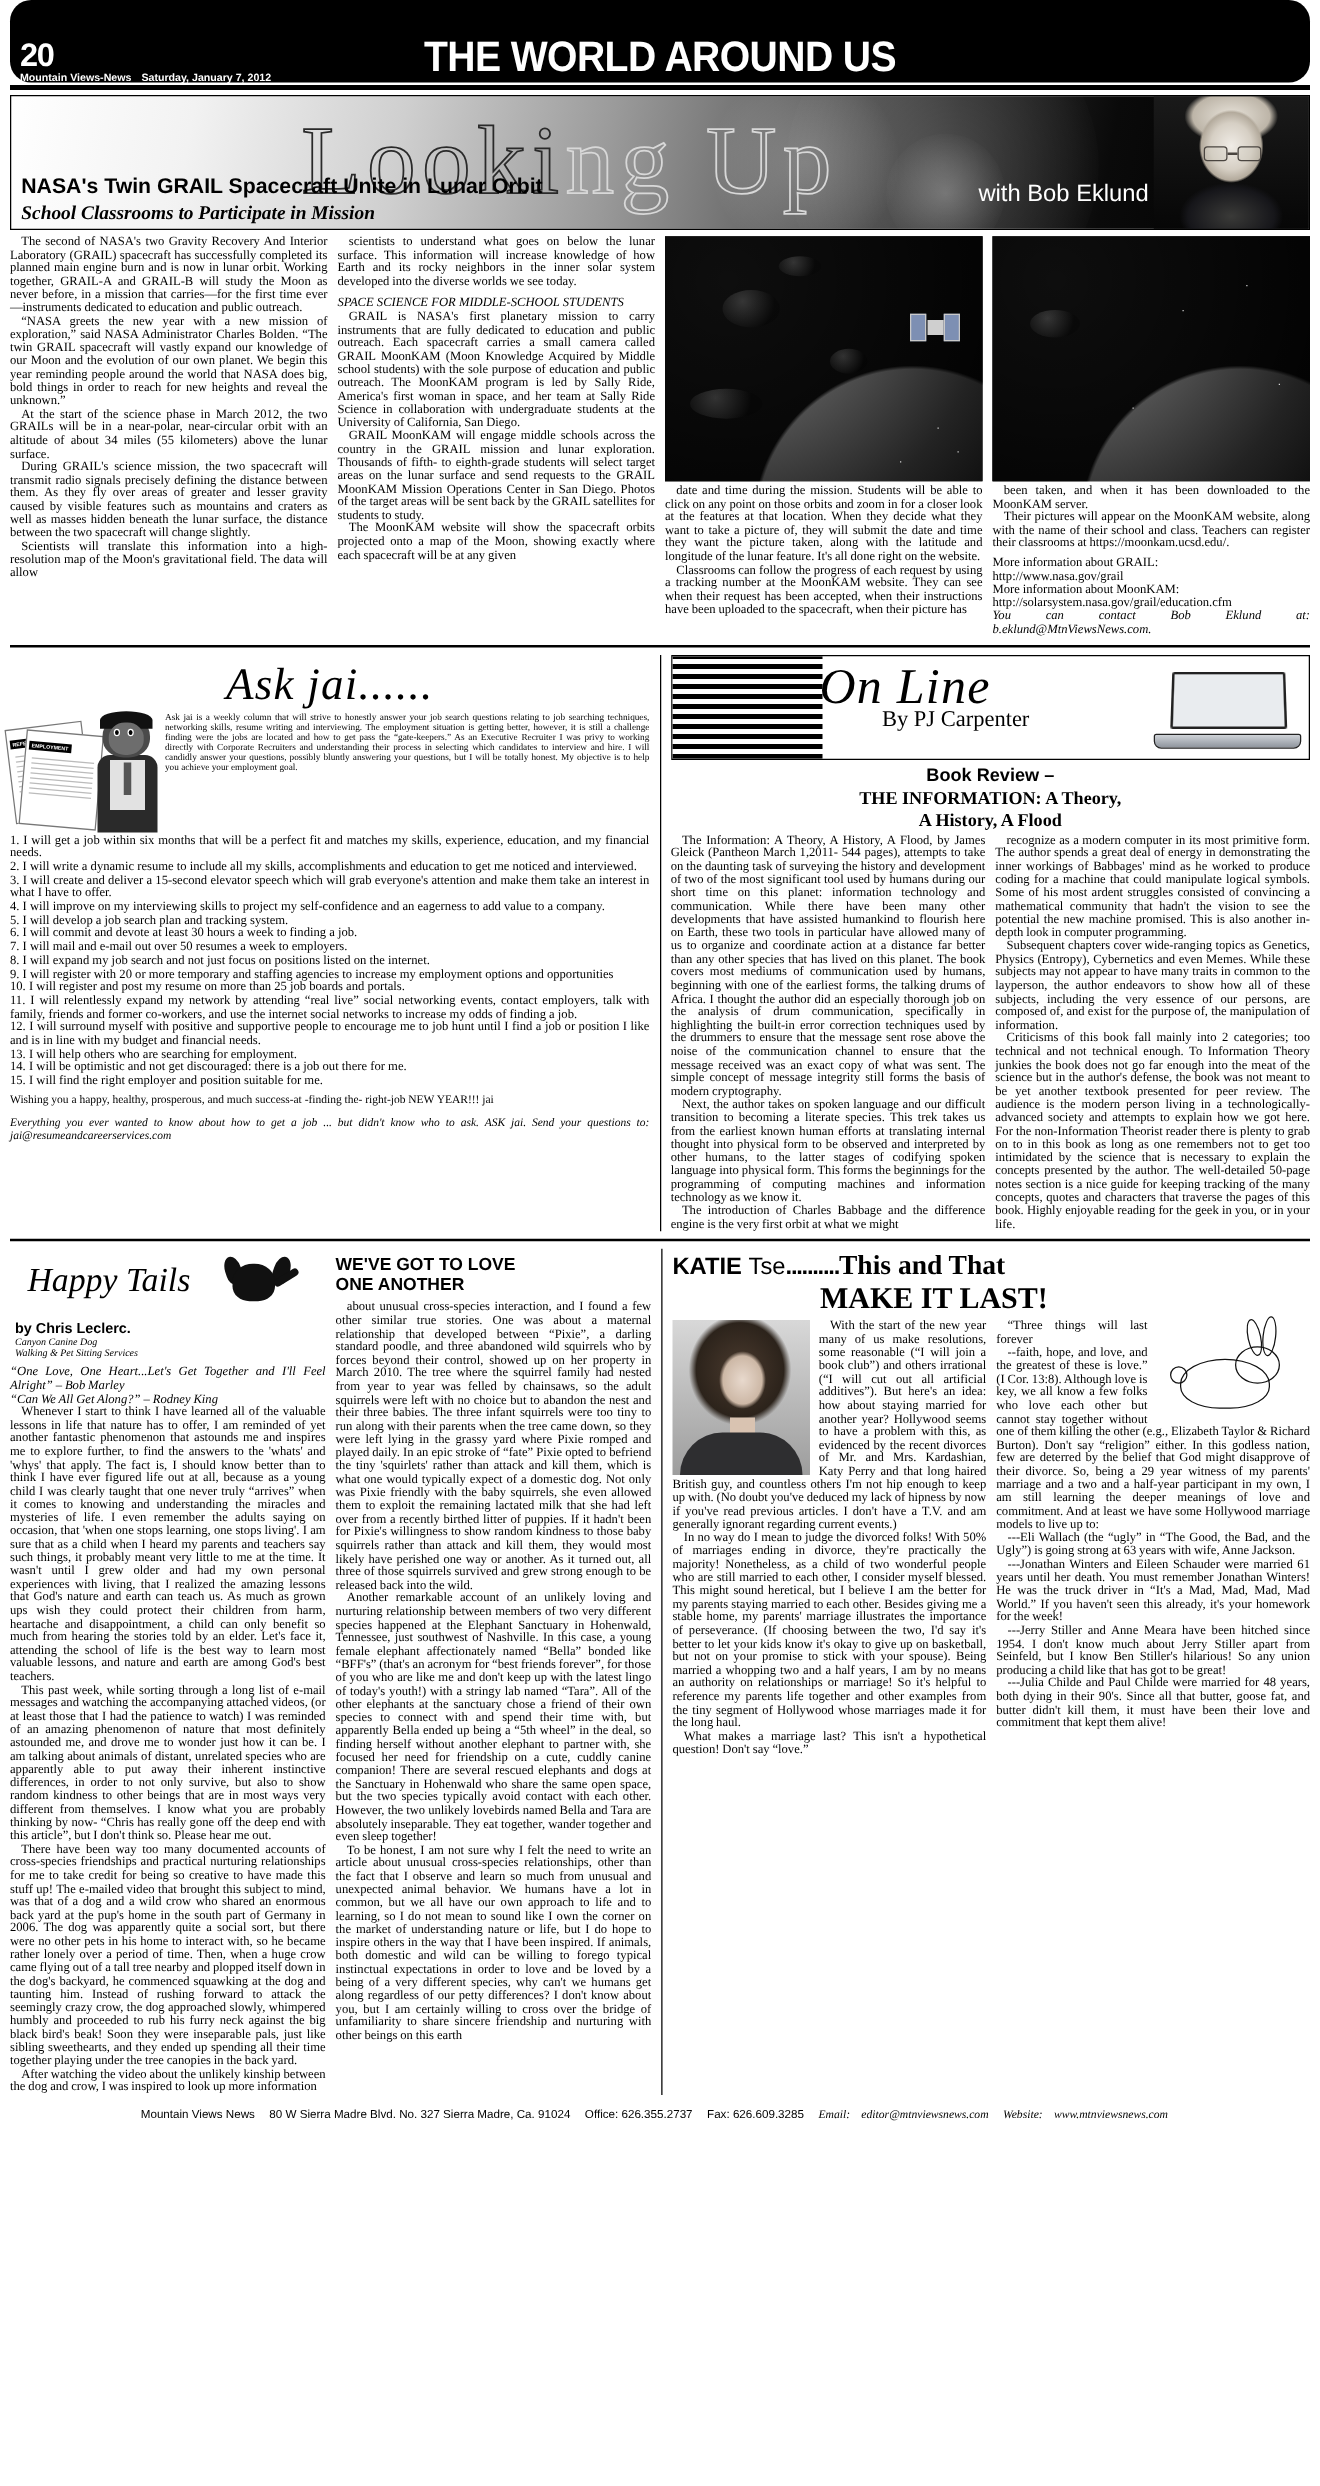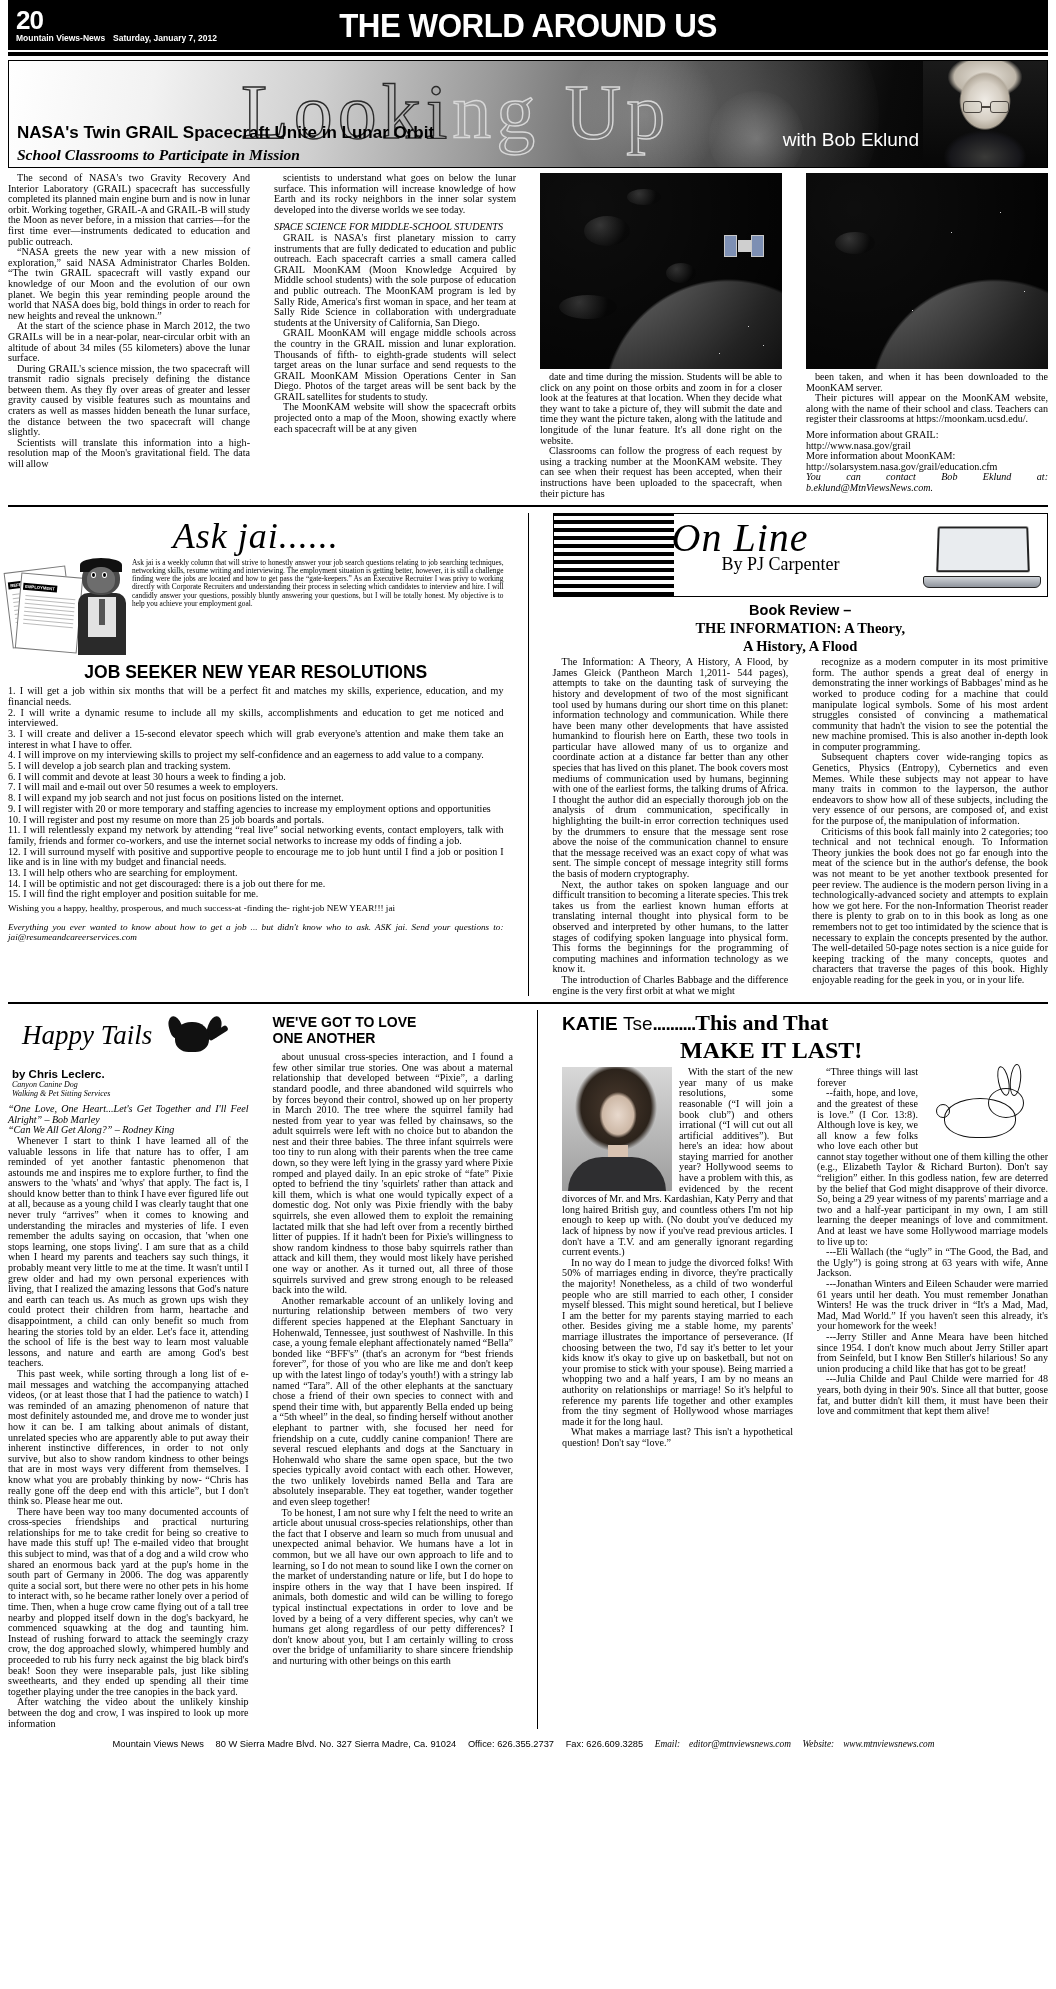--- a/index.html
+++ b/index.html
@@ -9,22 +9,22 @@
     background:#ffffff;
     font-family:"Liberation Serif", serif;
     color:#000;
     overflow:hidden;
   }
   .page { position:relative; width:1056px; height:1989px; padding:0 8px; }
 
   
   .masthead {
     background:#000; color:#fff;
-    height:50px; display:flex; align-items:center;
-    padding:0 10px 0 8px; position:relative;
+    height:66px; display:flex; align-items:flex-end;
+    padding:0 10px 0 8px; position:relative;border-radius:17px;
   }
   .mh-left { display:flex; flex-direction:column; justify-content:center; line-height:1; }
   .mh-pageno {
     font-family:"Liberation Sans", sans-serif;
     font-weight:bold; font-size:26px; letter-spacing:-1px; margin-bottom:1px;
   }
   .mh-sub {
     font-family:"Liberation Sans", sans-serif;
     font-weight:bold; font-size:8.5px; white-space:nowrap;
   }
@@ -83,21 +83,21 @@
   }
   .lu-glasses { position:absolute; left:40px; top:40px; width:46px; height:12px; }
   .lu-glasses i {
     position:absolute; top:0; width:19px; height:12px;
     border:1.6px solid #4a4540; border-radius:3px; background:rgba(210,205,195,.35);
   }
   .lu-glasses i.l { left:0; } .lu-glasses i.r { right:0; }
   .lu-glasses b { position:absolute; left:19px; top:5px; width:8px; height:1.6px; background:#4a4540; }
 
   
-  .cols { display:flex; gap:24px; }
+  .cols { display:flex; gap:8px; }
   .col { flex:1; min-width:0; }
   p.body {
     margin:0; text-align:justify; text-indent:9px;
     font-size:10.1px; line-height:10.6px; hyphens:auto;
     -webkit-hyphens:auto; word-spacing:-0.2px;
   }
   p.body.noind { text-indent:0; }
   p.sechead {
     margin:7px 0 0 0; font-style:italic; font-size:10.1px;
     line-height:10.6px; text-align:justify;
@@ -386,21 +386,20 @@
           <div class="jai-hair"></div>
           <div class="jai-face"></div>
           <div class="jai-eye l"></div>
           <div class="jai-eye r"></div>
         </div>
       </div>
 
       <p class="jai-intro">Ask jai is a weekly column that will strive to honestly answer your job search questions relating to job searching techniques, networking skills, resume writing and interviewing.  The employment situation is getting better, however, it is still a challenge finding were the jobs are located and how to get pass the “gate-keepers.”  As an Executive Recruiter I was privy to working directly with Corporate Recruiters and understanding their process in selecting which candidates to interview and hire.  I will candidly answer your questions, possibly bluntly answering your questions, but I will be totally honest.  My objective is to help you achieve your employment goal.</p>
       <div style="clear:both;"></div>
 
-      <div class="res-title">JOB SEEKER NEW YEAR RESOLUTIONS</div>
 
       <div class="res-list">
         <p>1. I will get a job within six months that will be a perfect fit and matches my skills, experience, education, and my financial needs.</p>
         <p>2. I will write a dynamic resume to include all my skills, accomplishments and education to get me noticed and interviewed.</p>
         <p>3. I will create and deliver a 15-second elevator speech which will grab everyone's attention and make them take an interest in what I have to offer.</p>
         <p>4. I will improve on my interviewing skills to project my self-confidence and an eagerness to add value to a company.</p>
         <p>5. I will develop a job search plan and tracking system.</p>
         <p>6. I will commit and devote at least 30 hours a week to finding a job.</p>
         <p>7. I will mail and e-mail out over 50 resumes a week to employers.</p>
         <p>8. I will expand my job search and not just focus on positions listed on the internet.</p>

